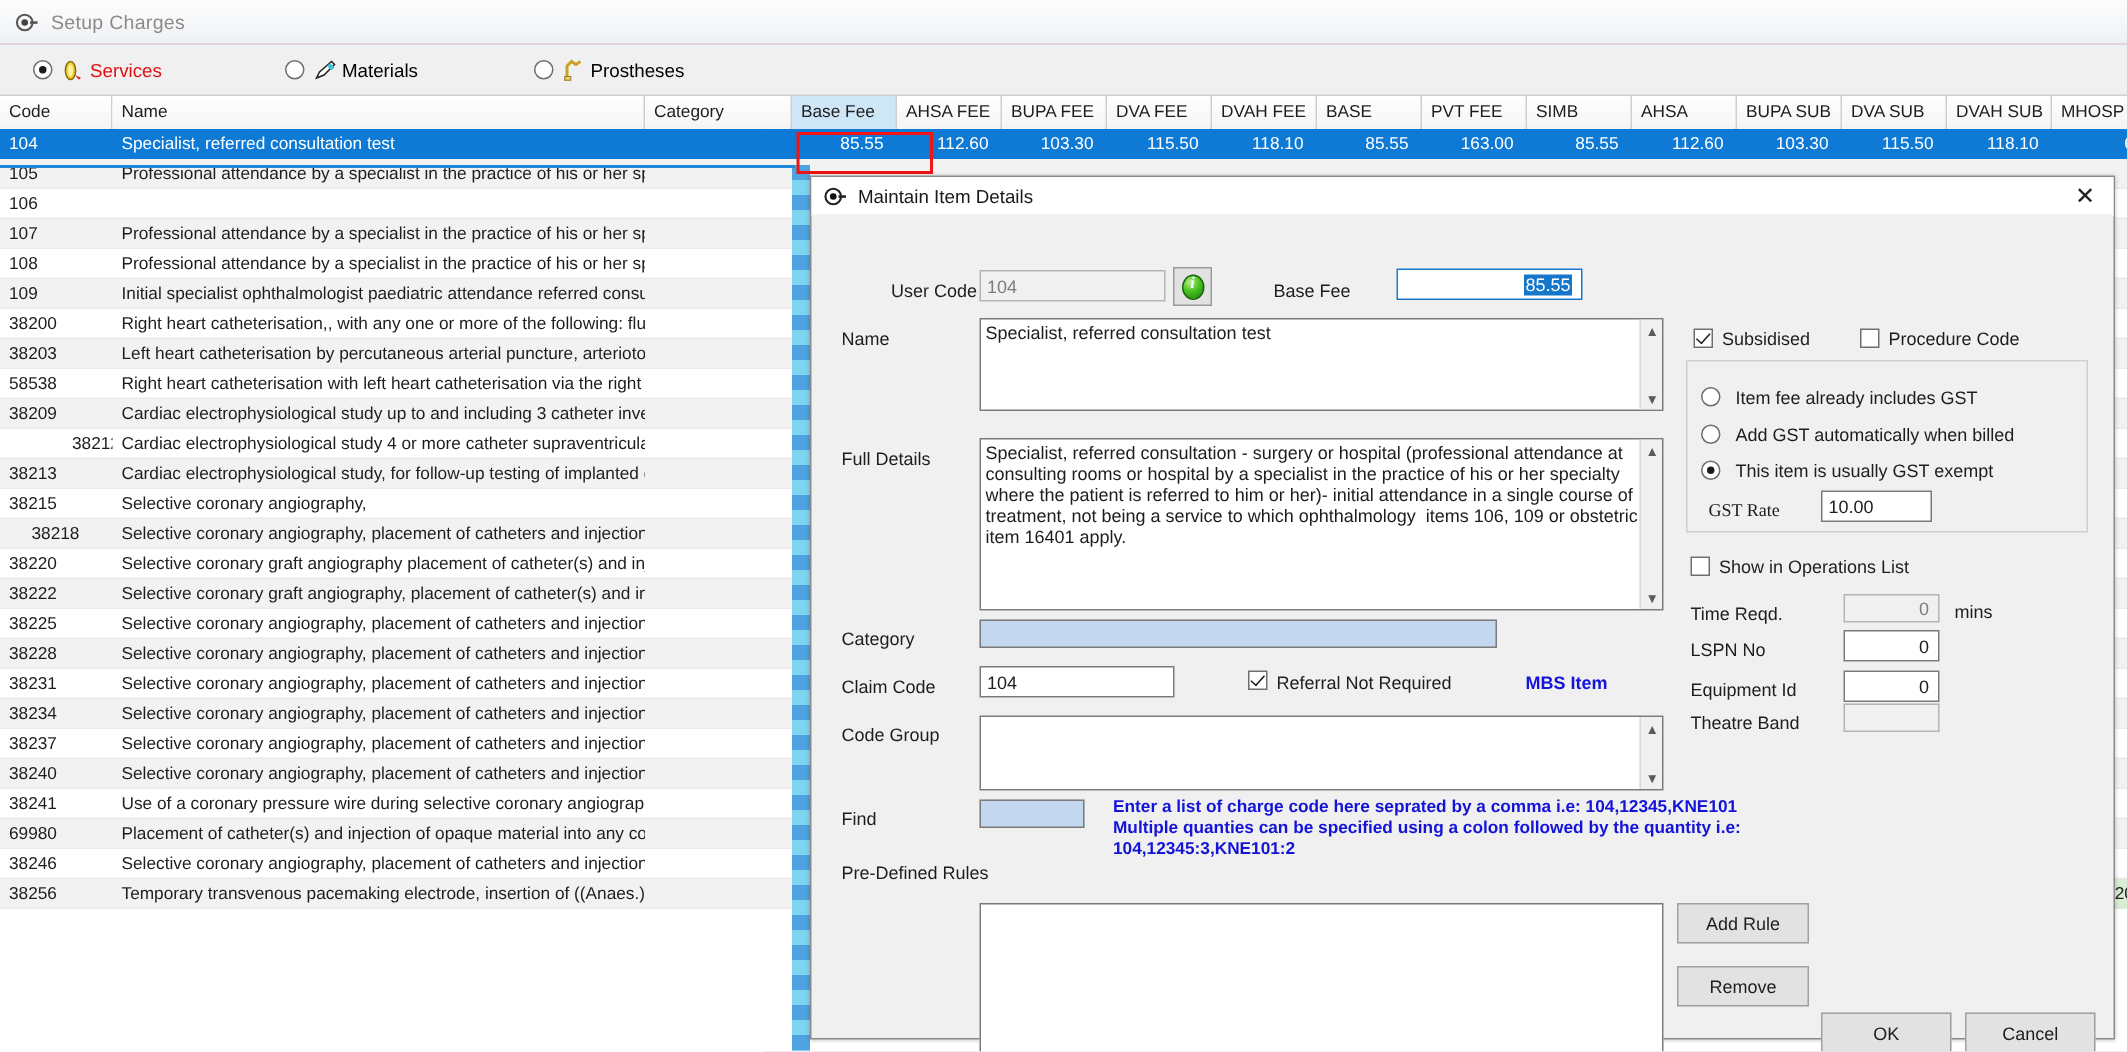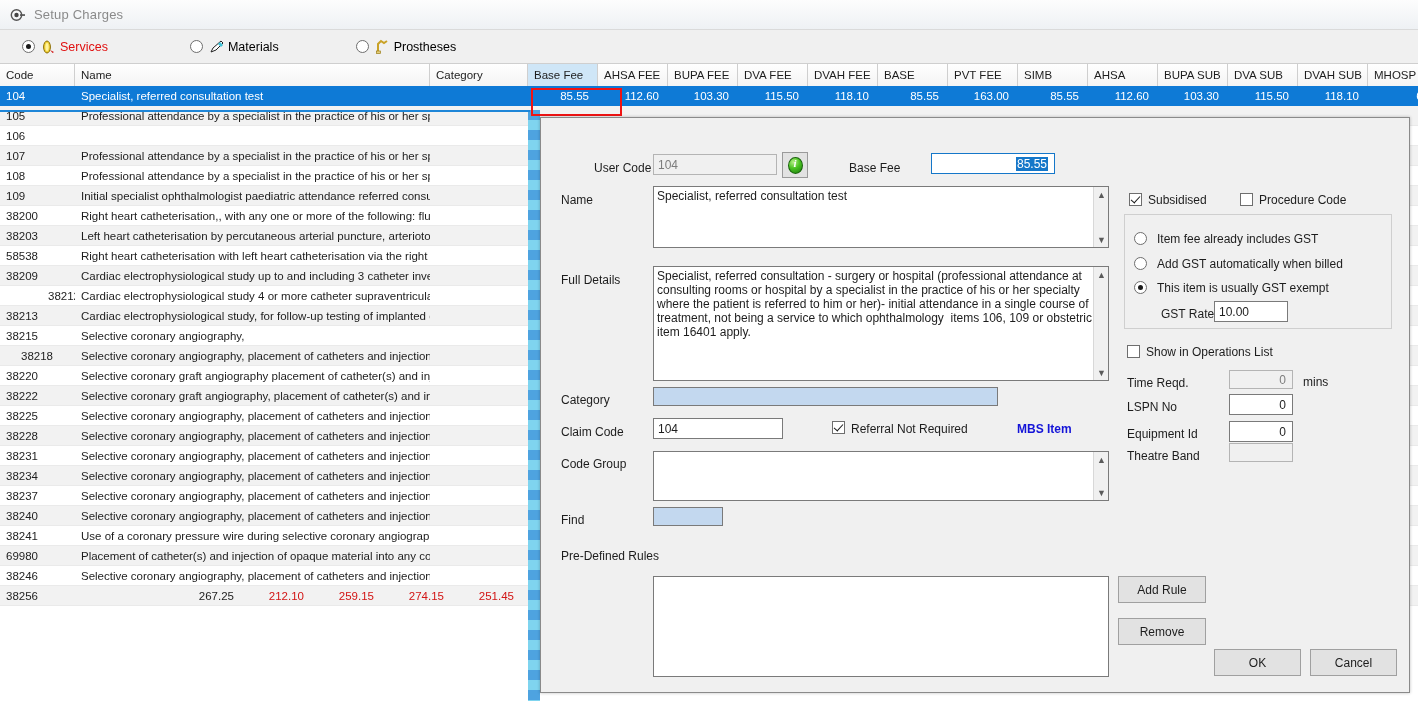--- a/index.html
+++ b/index.html
@@ -730,20 +730,21 @@
           <div class="gc num" style="width: 70px;"></div>
           <div class="gc num" style="width: 70px;"></div>
           <div class="gc num" style="width: 70px;"></div>
           <div class="gc num" style="width: 70px;"></div>
           <div class="gc num" style="width: 70px;"></div>
           <div class="gc num" style="width: 70px;"></div>
           <div class="gc num" style="width: 70px;"></div>
         </div>
         <div class="grow alt">
           <div class="gc" style="width: 75px;">38256</div>
+          <div class="gc" style="width: 355px;">Temporary transvenous pacemaking electrode, insertion of ((Anaes.)</div>
           <div class="gc" style="width: 98px;"></div>
           <div class="gc num" style="width: 70px;">267.25</div>
           <div class="gc num red" style="width: 70px;">212.10</div>
           <div class="gc num red" style="width: 70px;">259.15</div>
           <div class="gc num red" style="width: 70px;">274.15</div>
           <div class="gc num red" style="width: 70px;">251.45</div>
           <div class="gc num" style="width: 70px;">267.25</div>
           <div class="gc num" style="width: 70px;">508.00</div>
           <div class="gc num" style="width: 70px;">267.25</div>
           <div class="gc num red green-bg" style="width: 70px;">212.10</div>
@@ -754,20 +755,31 @@
         </div>
       </div>
   </div>
 
   <div class="blue-underline"></div>
   <div class="stripe-band"></div>
   <div class="red-box"></div>
 
   <div class="dlg">
 
+    <div class="dlg-title">
+      <span class="ico-target">
+        <svg width="16" height="16" viewBox="0 0 16 16">
+          <circle cx="6.5" cy="8" r="5.2" fill="none" stroke="#222" stroke-width="1.4"></circle>
+          <circle cx="6.5" cy="8" r="2.2" fill="#111"></circle>
+          <rect x="10" y="7.2" width="5" height="1.7" fill="#222"></rect>
+        </svg>
+      </span>
+      <span class="dlg-title-text">Maintain Item Details</span>
+      <span class="dlg-close">✕</span>
+    </div>
 
     <div class="dlg-body">
 
       <span class="lbl" style="left:20px; top:43px;margin-left:33px;">User Code</span>
       <div class="fld ro" style="left:112px; top:36px; width:124px; height:21px;">104</div>
 
       <div class="info-btn" style="left:241px; top:34px;">
         <span class="green-orb"></span>
       </div>
 
@@ -809,20 +821,21 @@
       <div class="ta" style="left:112px; top:333px; width:456px; height:50px;">
         <div class="ta-inner"></div>
         <div class="sbar">
           <div class="up">▲</div>
           <div class="dn">▼</div>
         </div>
       </div>
 
       <span class="lbl" style="left:20px; top:395px;">Find</span>
       <div class="fld blue-empty" style="left:112px; top:389px; width:70px; height:19px;"></div>
+      <div class="hint" style="left:201px; top:387px;">Enter a list of charge code here seprated by a comma i.e: 104,12345,KNE101 Multiple quanties can be specified using a colon followed by the quantity i.e: 104,12345:3,KNE101:2</div>
 
       <span class="lbl" style="left:20px; top:431px;">Pre-Defined Rules</span>
       <div class="ta" style="left:112px; top:458px; width:456px; height:101px;">
         <div class="ta-inner" style="right:3px;"></div>
       </div>
 
       <span class="cbx on" style="left:588px; top:75px;"></span>
       <span class="lbl" style="left:607px; top:75px;">Subsidised</span>
 
       <span class="cbx" style="left:699px; top:75px;"></span>
@@ -832,21 +845,21 @@
 
       <span class="rdo2" style="left:593px; top:114px;"></span>
       <span class="lbl" style="left:616px; top:114px;">Item fee already includes GST</span>
 
       <span class="rdo2" style="left:593px; top:139px;"></span>
       <span class="lbl" style="left:616px; top:139px;">Add GST automatically when billed</span>
 
       <span class="rdo2 on" style="left:593px; top:163px;"></span>
       <span class="lbl" style="left:616px; top:163px;">This item is usually GST exempt</span>
 
-      <span class="lbl" style="left:620px; top:189px;">GST Rate</span>
+      <span class="lbl" style="left:598px; top:189px;font-family:Liberation Serif, serif;">GST Rate</span>
       <div class="fld" style="left:673px; top:183px; width:74px; height:21px;">10.00</div>
 
       <span class="cbx" style="left:586px; top:227px;"></span>
       <span class="lbl" style="left:605px; top:227px;">Show in Operations List</span>
 
       <span class="lbl" style="left:586px; top:258px;">Time Reqd.</span>
       <div class="fld ro rightnum" style="left:688px; top:252px; width:64px; height:19px;">0</div>
       <span class="lbl" style="left:762px; top:257px;">mins</span>
 
       <span class="lbl" style="left:586px; top:282px;">LSPN No</span>

